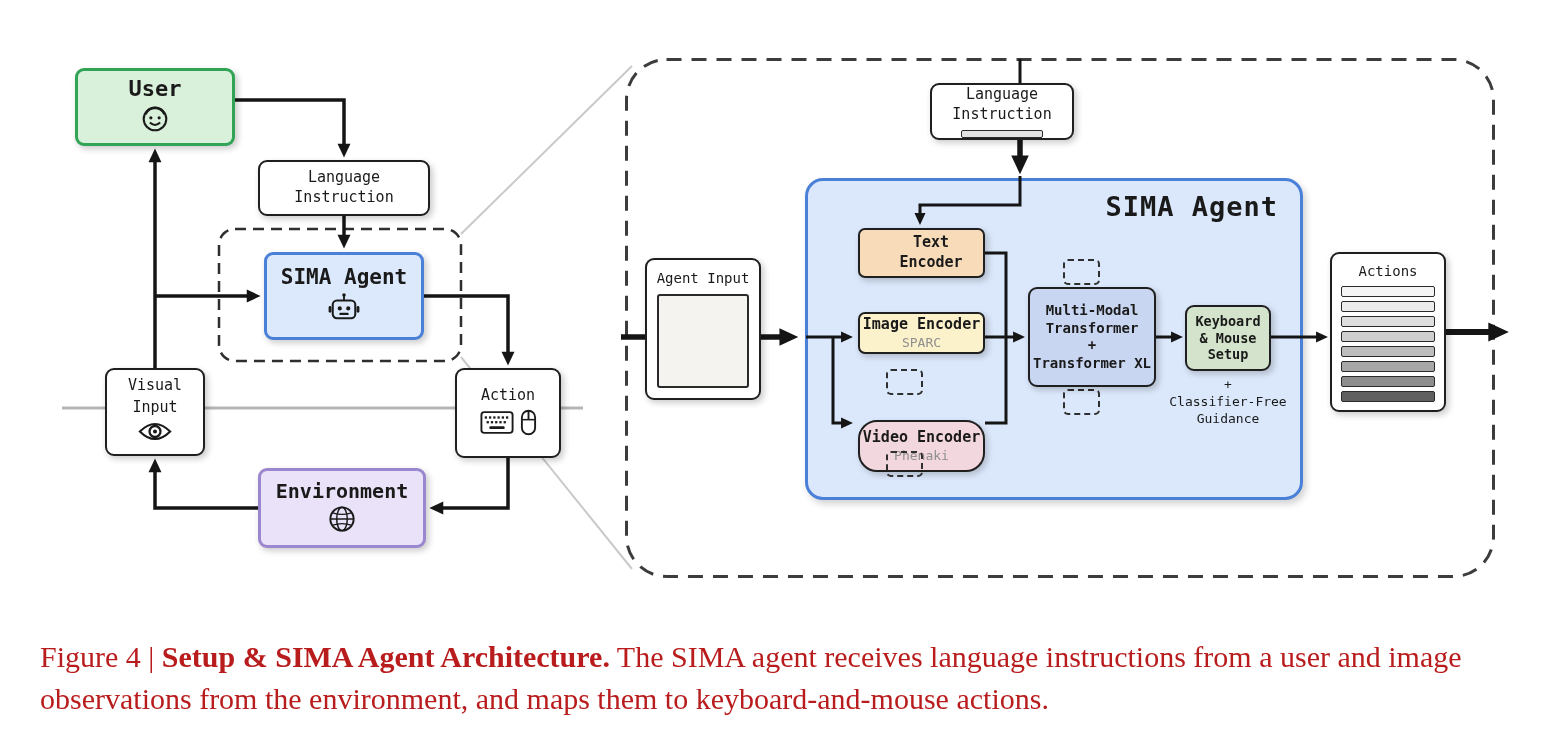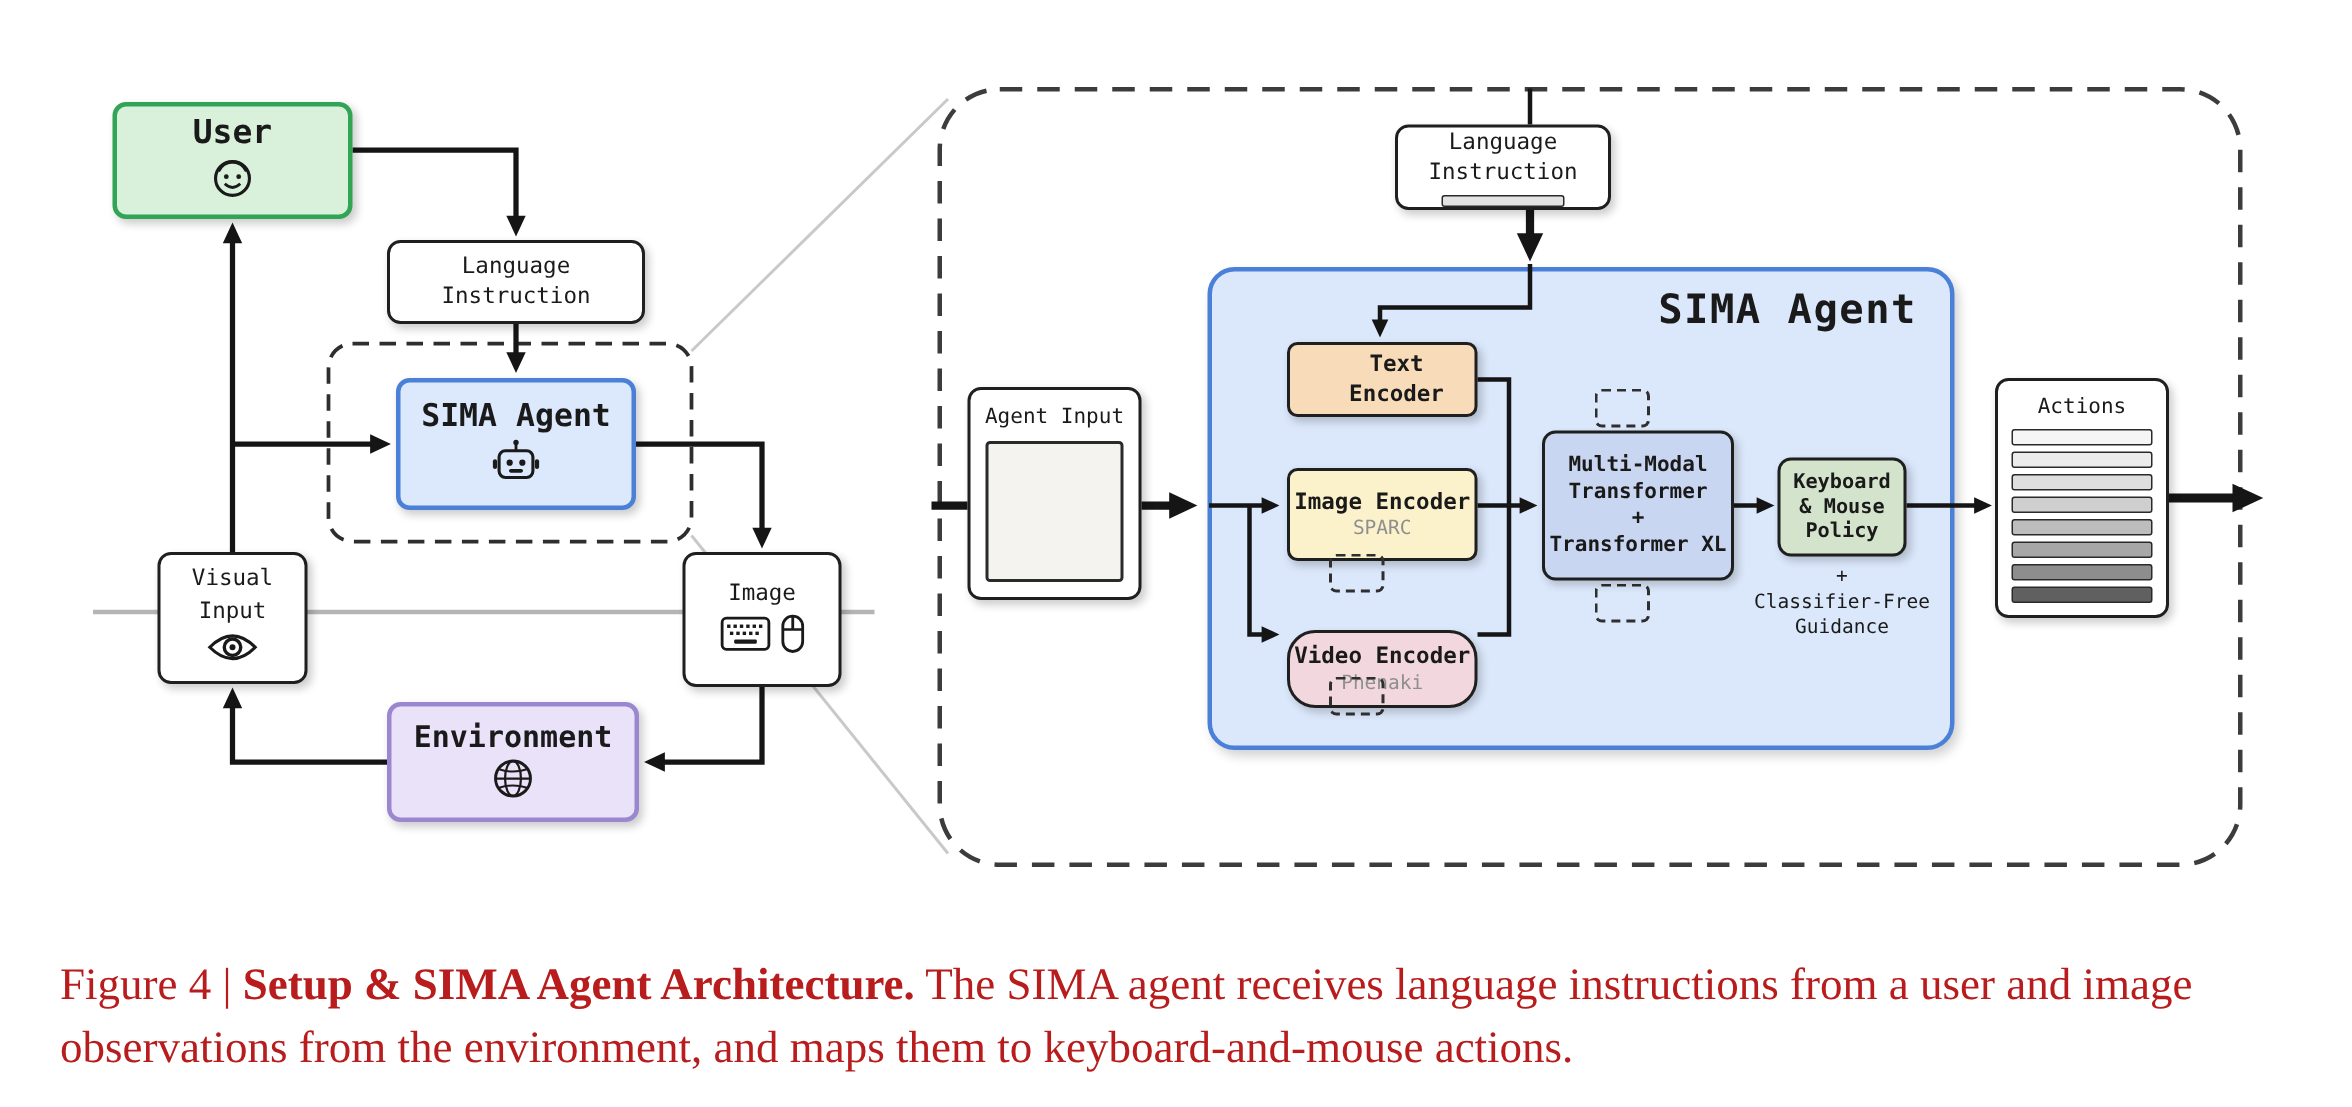--- a/index.html
+++ b/index.html
@@ -37,21 +37,21 @@
     border:3px solid var(--environment-border,#9b87cf);gap:1px;}
   .env-box .lbl{font-weight:bold;font-size:20px;}
 
   
   .lang-right{left:930px;top:83px;width:144px;height:57px;gap:5px;z-index:3;}
   .instr-bar{width:80px;height:13px;background:#e3e3e3;border:1.5px solid #2a2a2a;border-radius:2px;}
   .vi-right{left:645px;top:258px;width:116px;height:142px;justify-content:flex-start;padding-top:9px;gap:7px;}
   .vi-placeholder{width:92px;height:94px;background:#f4f3ef;border:2px solid #2a2a2a;border-radius:3px;box-sizing:border-box;}
   .enc{left:858px;width:127px;border-radius:7px;}
   .text-enc{top:228px;height:50px;background:var(--text-encoder-fill,#f8dcba);padding-left:19px;}
-  .img-enc{top:312px;height:62px;background:var(--image-encoder-fill,#fbf2cb);}
+  .img-enc{top:312px;height:42px;background:var(--image-encoder-fill,#fbf2cb);}
   .vid-enc{top:420px;height:52px;background:var(--video-encoder-fill,#f2d7de);border-radius:19px;}
   .mem{position:absolute;width:37px;height:26px;border:2px dashed #2f2f2f;border-radius:5px;
     box-sizing:border-box;z-index:3;box-shadow:none;background:transparent;}
   .transformer{left:1028px;top:287px;width:128px;height:100px;background:var(--transformer-fill,#c9d6f1);gap:0;}
   .transformer div{font-weight:bold;font-size:14px;line-height:1.25;}
   .policy{left:1185px;top:305px;width:86px;height:66px;background:var(--policy-fill,#d4e4cc);}
   .policy div{font-weight:bold;font-size:13.5px;line-height:1.25;}
   .guidance{position:absolute;left:1163px;top:377px;width:130px;z-index:3;text-align:center;
     font-size:13px;line-height:1.3;}
   .actions-box{left:1330px;top:252px;width:116px;height:160px;justify-content:flex-start;padding-top:8px;gap:6px;}
@@ -152,21 +152,21 @@
     <span>
       <svg width="36" height="25" viewBox="0 0 38 26">
         <path d="M3,13 Q19,-3 35,13 Q19,29 3,13 Z" fill="none" stroke="#1a1a1a" stroke-width="2.2"></path>
         <circle cx="19" cy="13" r="5.8" fill="none" stroke="#1a1a1a" stroke-width="2.4"></circle>
         <circle cx="19" cy="13" r="2.1" fill="#1a1a1a"></circle>
       </svg>
     </span>
   </div>
 
   <div class="box action-box">
-    <div class="t15">Image</div>
+    <div class="t15">Action</div>
     <div class="icon-row">
       <span>
         <svg width="34" height="25" viewBox="0 0 36 26">
           <rect x="1.5" y="2" width="33" height="22" rx="3" fill="none" stroke="#1a1a1a" stroke-width="2"></rect>
           <g fill="#1a1a1a">
             <rect x="5" y="6.5" width="2.4" height="2.4"></rect>
               <rect x="9.5" y="6.5" width="2.4" height="2.4"></rect>
             <rect x="14" y="6.5" width="2.4" height="2.4"></rect>
               <rect x="18.5" y="6.5" width="2.4" height="2.4"></rect>
             <rect x="23" y="6.5" width="2.4" height="2.4"></rect>
@@ -234,21 +234,21 @@
   <div class="box transformer">
     <div>Multi-Modal</div>
     <div>Transformer</div>
     <div>+</div>
     <div>Transformer XL</div>
   </div>
 
   <div class="box policy">
     <div>Keyboard</div>
     <div>&amp; Mouse</div>
-    <div>Policy</div>
+    <div>Setup</div>
   </div>
 
   <div class="guidance">
     <div>+</div>
     <div>Classifier-Free</div>
     <div>Guidance</div>
   </div>
 
   <div class="box actions-box">
     <div class="t14">Actions</div>

